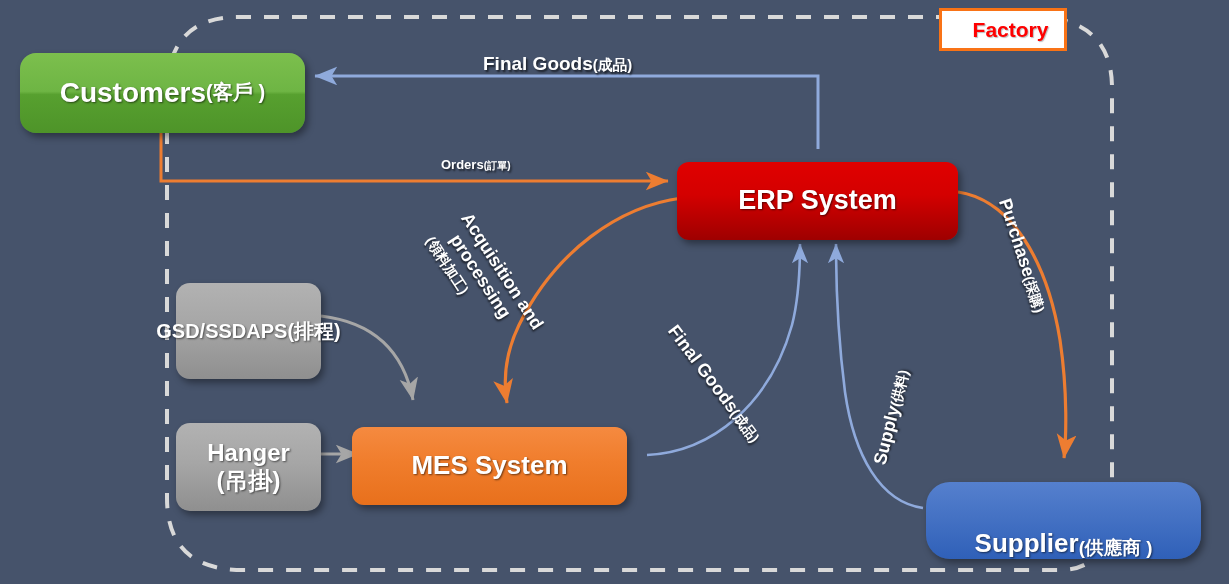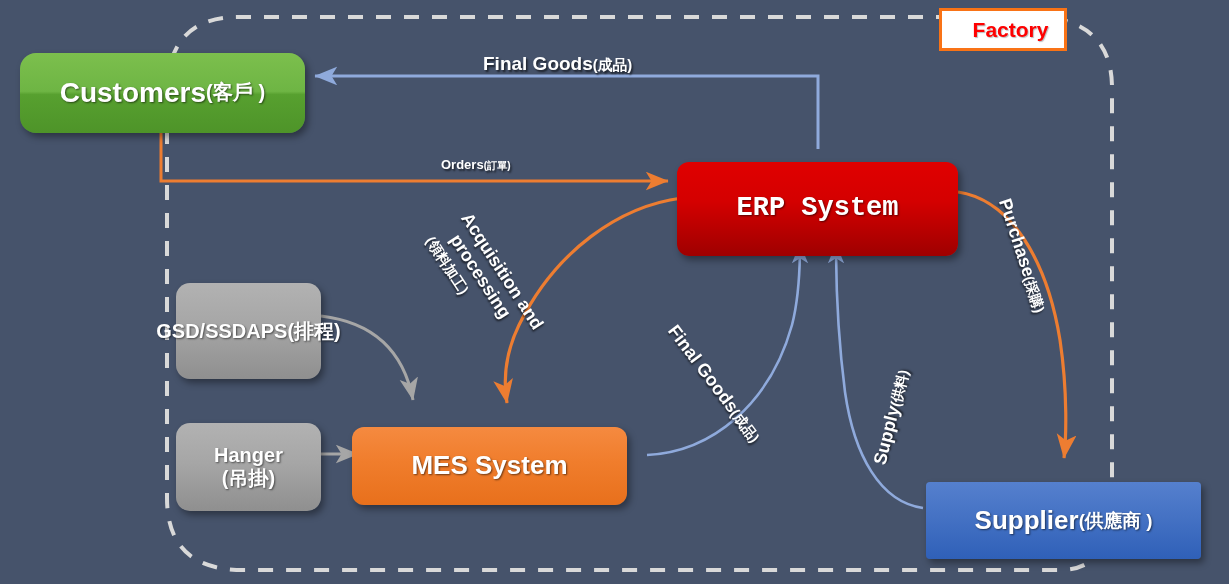--- a/index.html
+++ b/index.html
@@ -46,55 +46,55 @@
   .node-customers {
     left: 20px; top: 40px;
     width: 285px; height: 80px;
     background: linear-gradient(to bottom, #7ab košt);
     background: linear-gradient(to bottom, #7cbf4d 0%, #6eb544 48%, #57a02f 52%, #4e9429 100%);
     font-size: 28px;
     border-radius: 16px;
   }
   .node-erp {
     left: 677px; top: 149px;
-    width: 281px; height: 94px;
+    width: 281px; height: 78px;
     background: linear-gradient(to bottom, #e00000 0%, #d40000 42%, #9e0000 100%);
     font-size: 27px;
     border-radius: 12px;
-    font-family: Liberation Mono, monospace;
   }
   .node-gsd {
     left: 176px; top: 270px;
     width: 145px; height: 96px;
     background: linear-gradient(to bottom, #b2b2b2 0%, #a6a6a6 45%, #8f8f8f 100%);
     font-size: 20px;
     border-radius: 14px;
     flex-direction: row;
   }
   .node-hanger {
     left: 176px; top: 410px;
     width: 145px; height: 88px;
     background: linear-gradient(to bottom, #b2b2b2 0%, #a6a6a6 45%, #8f8f8f 100%);
-    font-size: 20px;
+    font-size: 24px;
     border-radius: 14px;
     flex-direction: column;
   }
   .node-mes {
     left: 352px; top: 414px;
     width: 275px; height: 78px;
     background: linear-gradient(to bottom, #f58a40 0%, #f07d2c 45%, #e8701c 100%);
     font-size: 26px;
     border-radius: 12px;
   }
   .node-supplier {
     left: 926px; top: 469px;
     width: 275px; height: 77px;
     background: linear-gradient(to bottom, #5580ce 0%, #4572c4 45%, #2f60b8 100%);
     font-size: 26px;
-    border-radius: 4px;
+    border-radius: 24px;
+    align-items: flex-end;
   }
 
   
   .factory-badge {
     position: absolute;
     left: 939px; top: 8px;
     width: 107px; height: 37px;
     background: #ffffff;
     border: 3px solid #f97316;
     display: flex;

